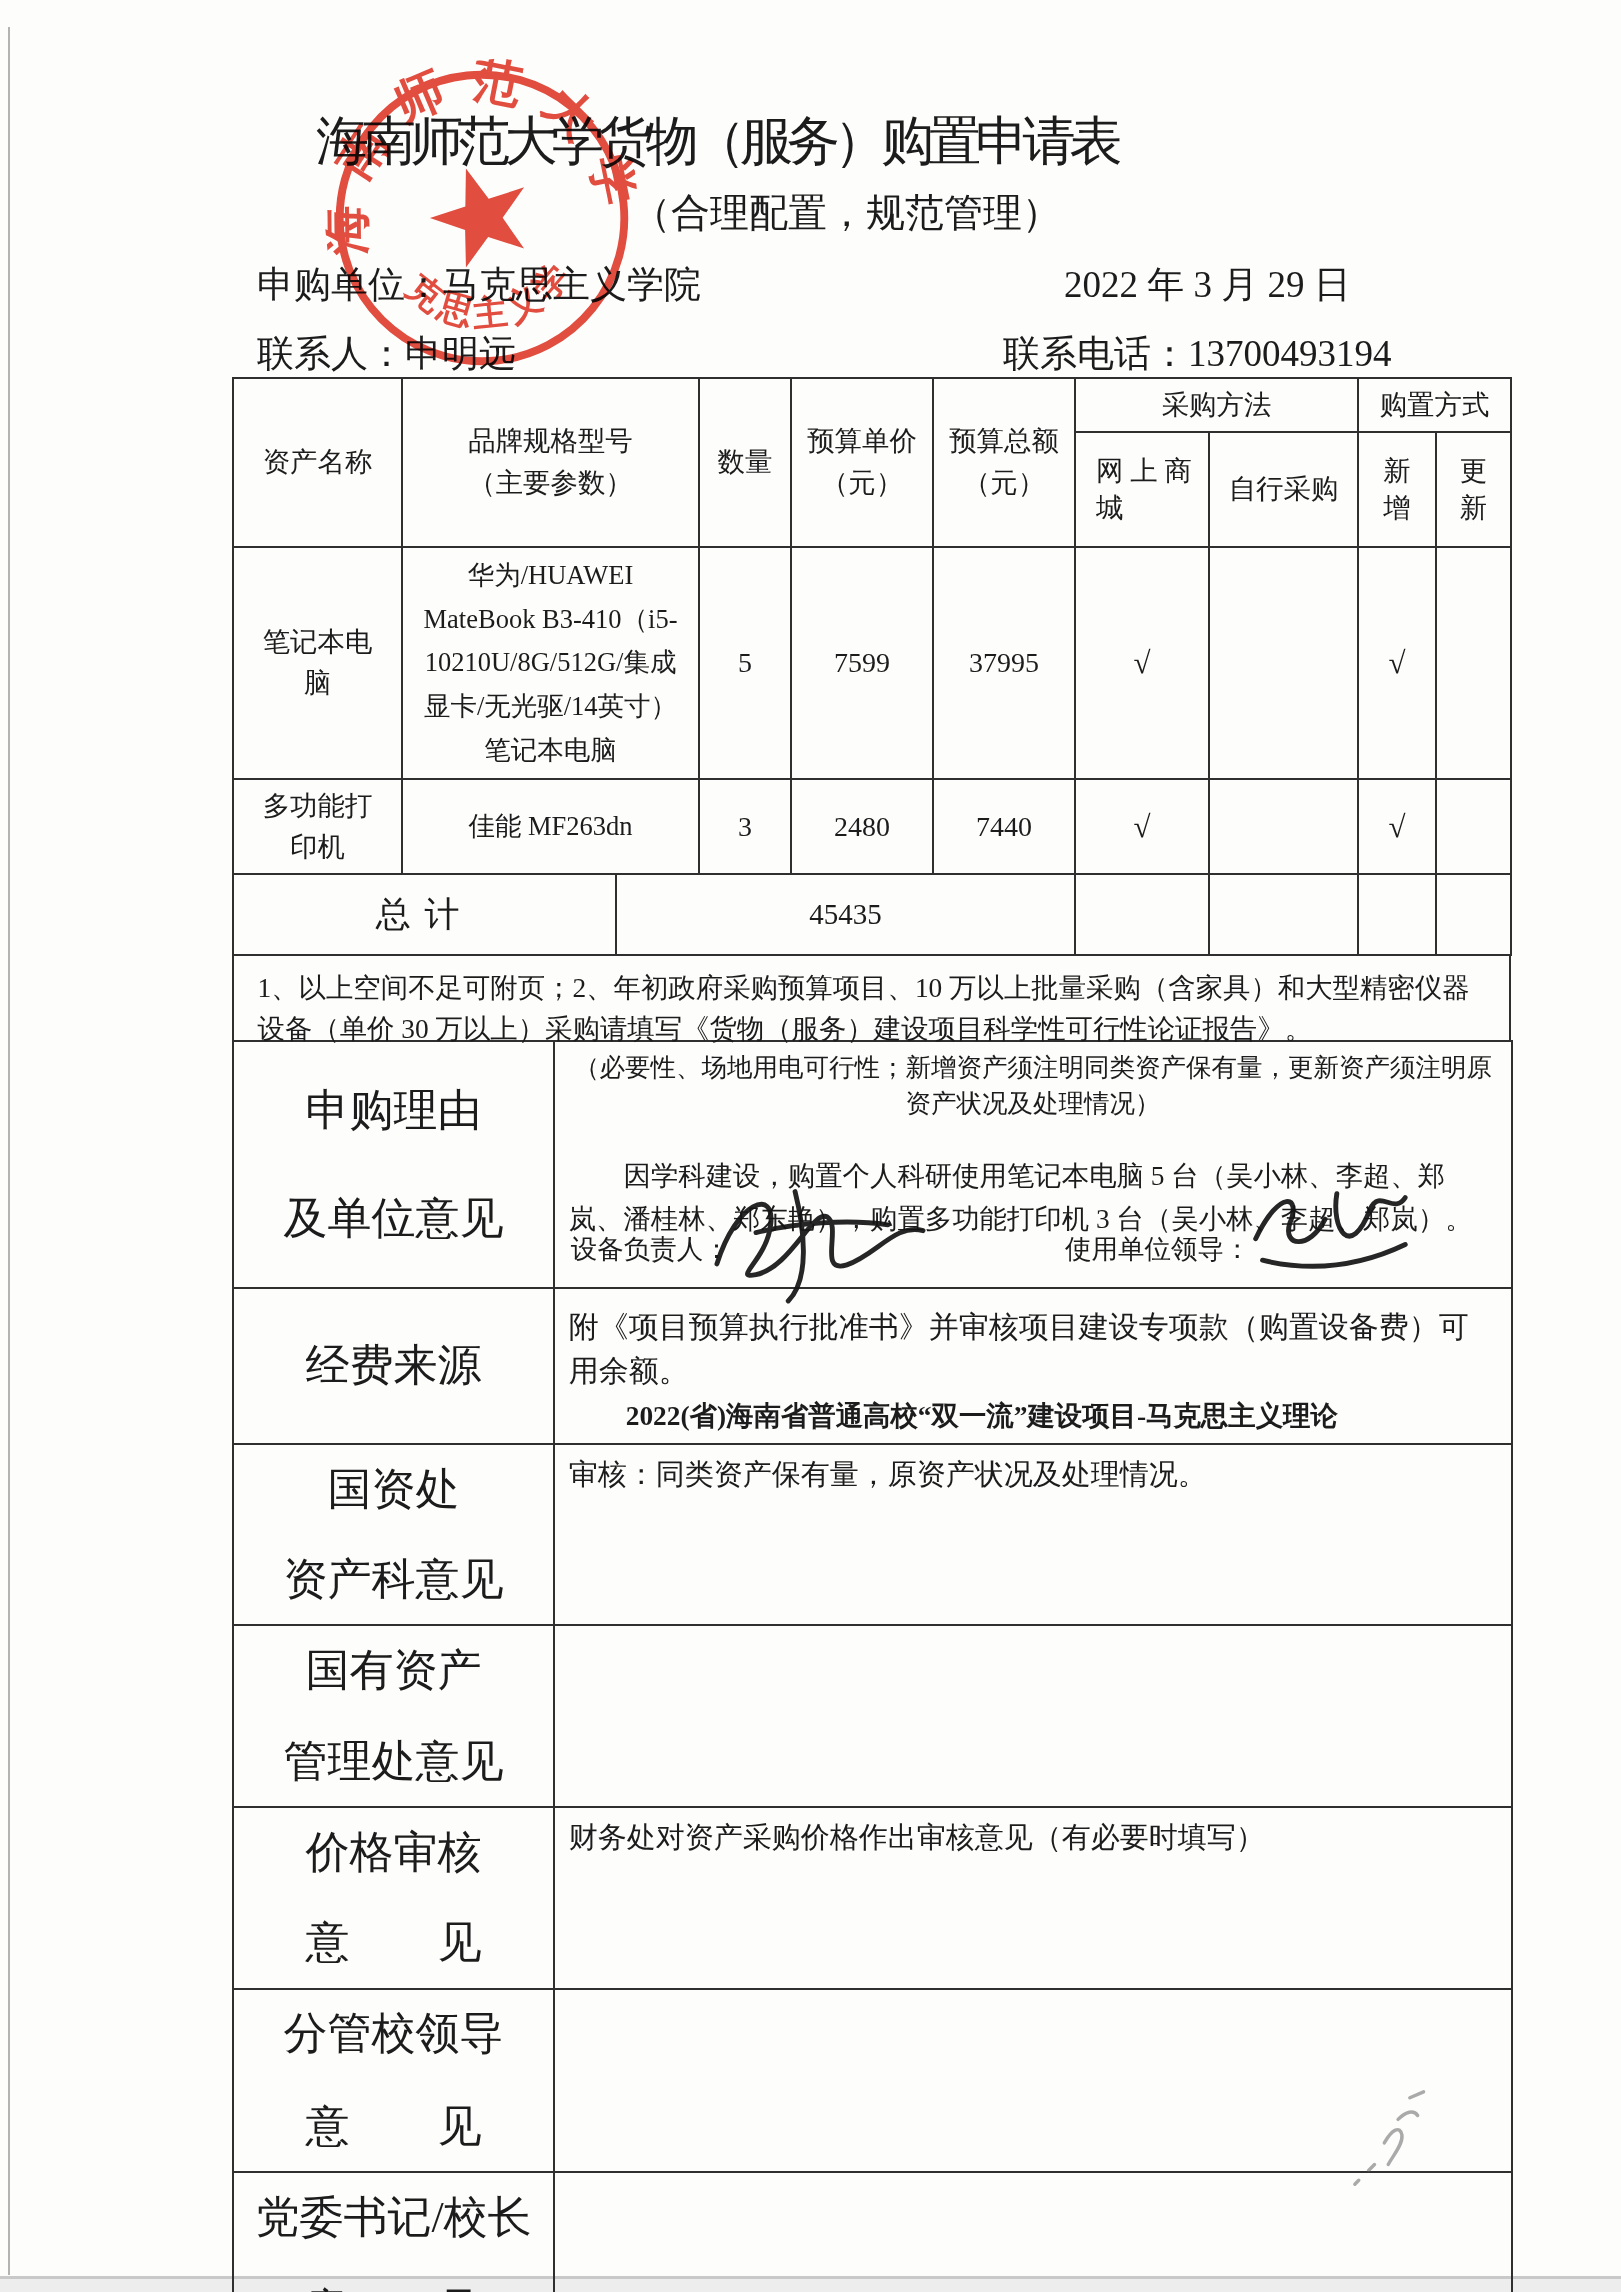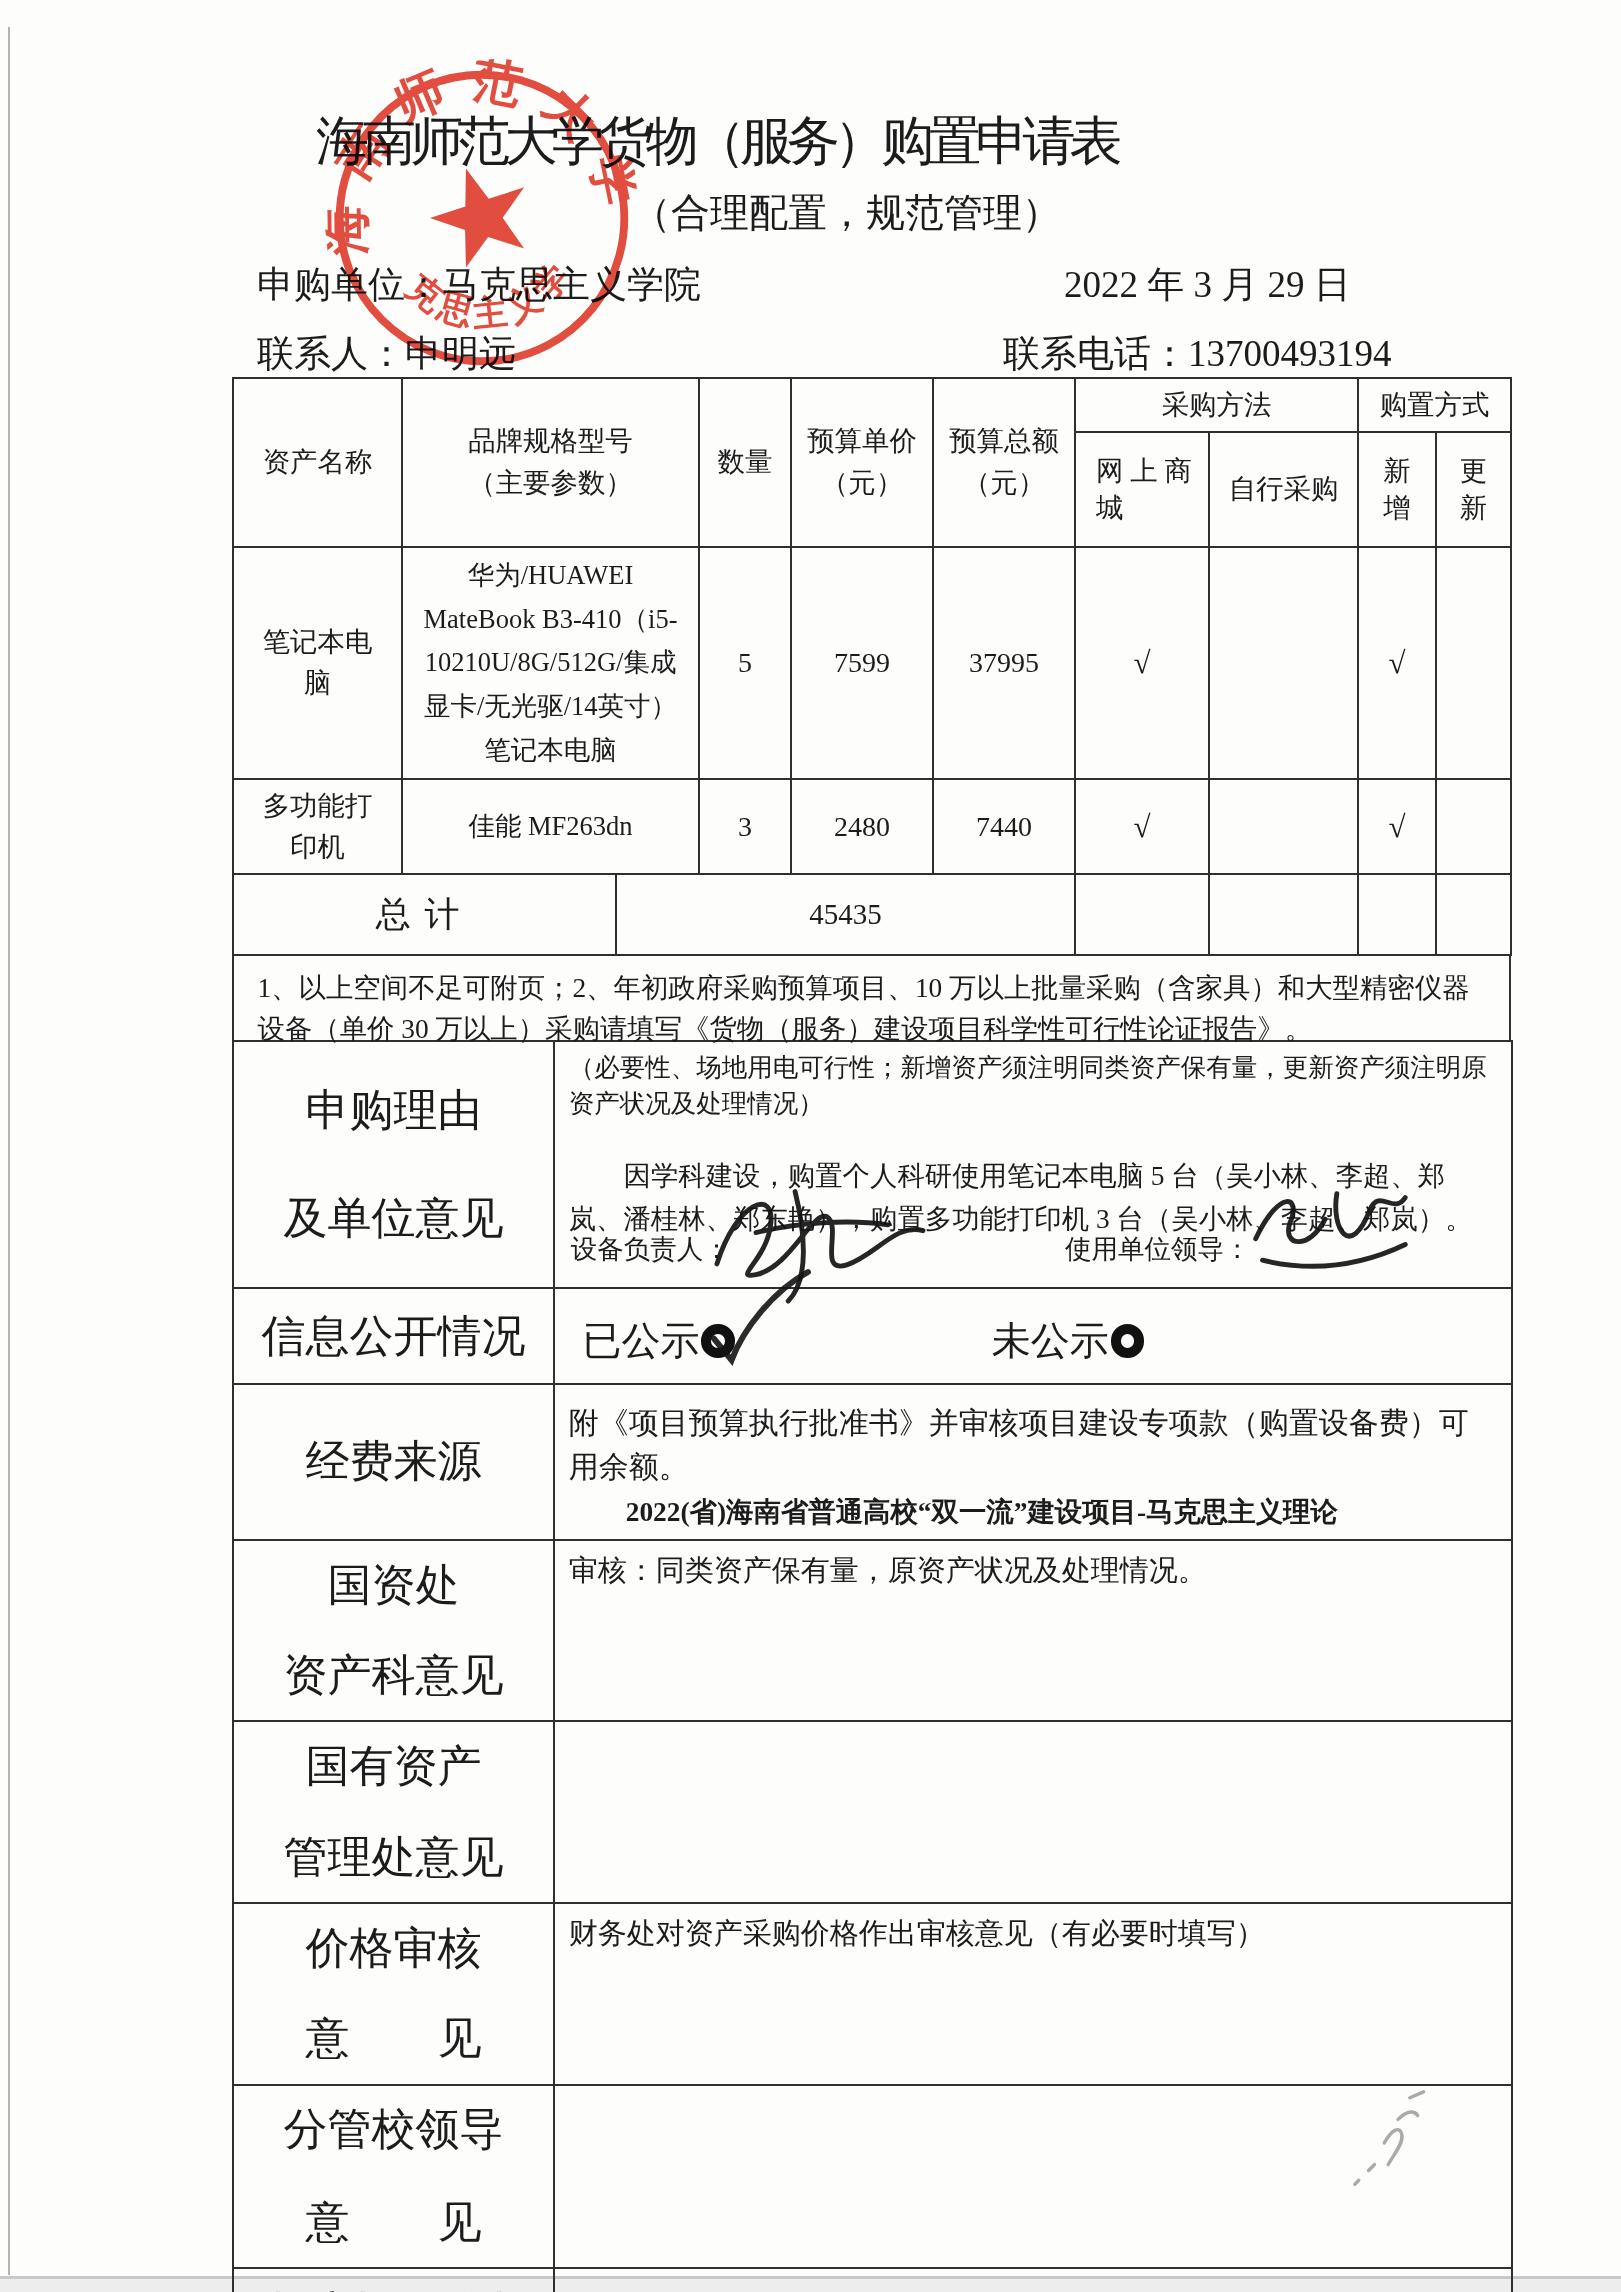--- a/index.html
+++ b/index.html
@@ -33,21 +33,21 @@
   .asset-cell{padding:0 25.5px;line-height:1.5;}
   .num-cell{font-size:28px;}
   .check-cell{font-size:31px;}
   .total-label{font-size:35px;letter-spacing:13.7px;}
   .total-amount{font-size:29px;}
   .notes-box{border:2px solid #2f2f2f;width:1279px;box-sizing:border-box;padding:11.8px 21.6px 13.7px 23.5px;
              font-size:27.4px;line-height:1.5;text-align:left;}
   .lbl-cell{font-size:44px;line-height:1.4;padding:0 3.9px;}
   .lbl-line{margin:13.7px 0;}
   .content-cell{text-align:left;vertical-align:top;padding:7.8px 13.7px;position:relative;font-size:25.5px;}
-  .hint{font-size:25.5px;line-height:1.4;}
+  .hint{font-size:25.5px;line-height:1.4;text-align:center;}
   .body-text{font-size:27.4px;line-height:1.6;margin-top:33px;text-indent:2em;padding-right:9.8px;}
   .sig-label{position:absolute;font-size:26.5px;white-space:nowrap;}
   .sig-svg{position:absolute;overflow:visible;}
   .pub-row{position:relative;height:100%;}
   .pub-item{position:absolute;top:17.6px;font-size:39px;white-space:nowrap;}
   .ring{display:inline-block;width:13.7px;height:13.7px;border:10.8px solid #111;border-radius:50%;
         vertical-align:-3.9px;margin-left:2px;}
   .fund-line1{font-size:30px;line-height:1.45;margin-top:8px;}
   .fund-line2{font-size:27.4px;font-weight:bold;margin-top:5.9px;padding-left:57px;}
   .review-line{font-size:29px;margin-top:2px;}
@@ -206,32 +206,20 @@
           <svg class="sig-svg" style="left:686px;bottom:7.8px" width="176" height="108" viewBox="0 0 180 110">
             <g fill="none" stroke="#141414" stroke-width="5" stroke-linecap="round" opacity="0.92">
               <path d="M15,68 C40,16 62,24 50,52 C42,76 70,80 86,48"></path>
               <path d="M98,22 C92,58 112,90 132,38 C142,16 156,44 168,26"></path>
               <path d="M22,90 C72,102 122,96 168,74"></path>
             </g>
           </svg>
         </td>
       </tr>
 
-      <tr style="height:96px">
-        <td class="lbl-cell">信息公开情况</td>
-        <td class="content-cell">
-          <div class="pub-row">
-            <span class="pub-item" style="left:13.7px"><span>已公示</span><span class="ring"></span></span>
-            <svg style="position:absolute;left:137px;top:-27.4px;overflow:visible" width="108" height="98" viewBox="0 0 110 100">
-              <path d="M8,70 L26,92 C38,60 68,22 104,2" fill="none" stroke="#141414" stroke-width="6" stroke-linecap="round" opacity="0.9"></path>
-            </svg>
-            <span class="pub-item" style="left:423px"><span>未公示</span><span class="ring"></span></span>
-          </div>
-        </td>
-      </tr>
 
       <tr style="height:90px">
         <td class="lbl-cell">经费来源</td>
         <td class="content-cell">
           <div class="fund-line1">附《项目预算执行批准书》并审核项目建设专项款（购置设备费）可用余额。</div>
           <div class="fund-line2">2022(省)海南省普通高校“双一流”建设项目-马克思主义理论</div>
         </td>
       </tr>
 
       <tr style="height:142px">

